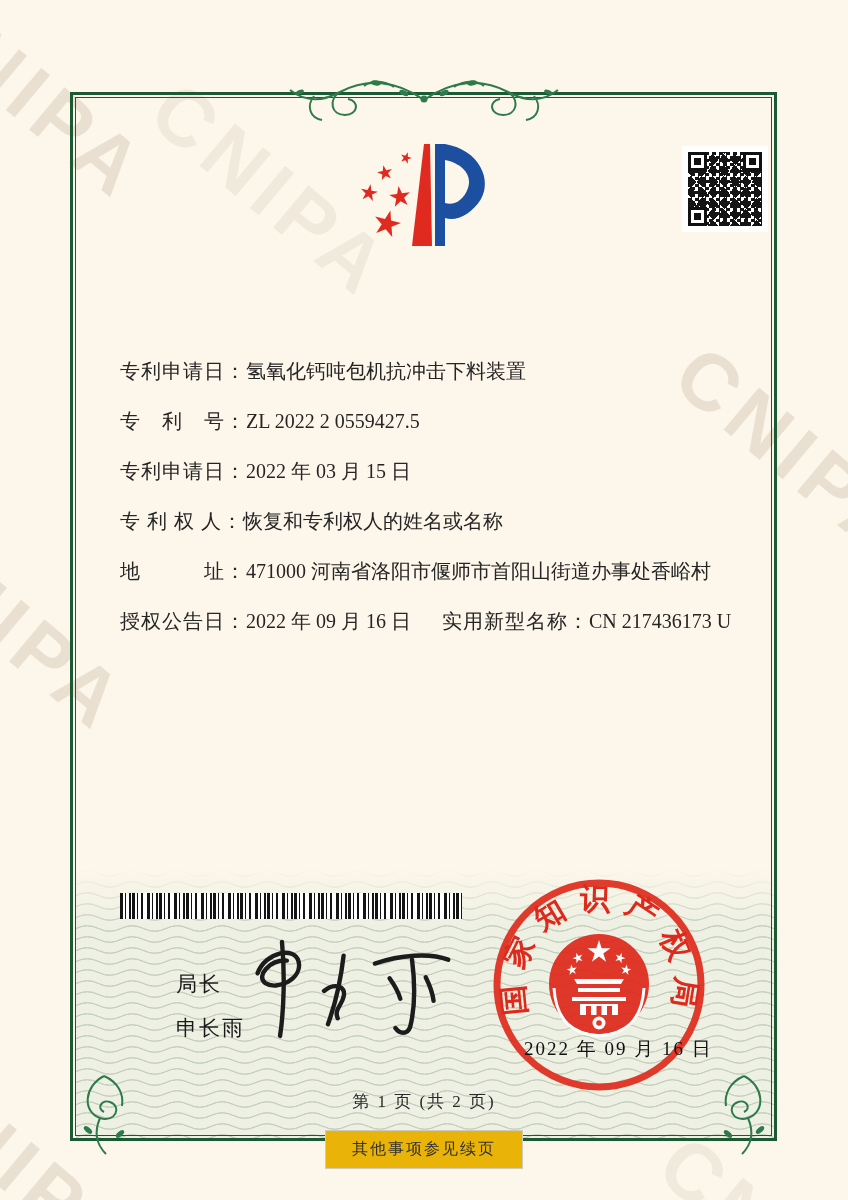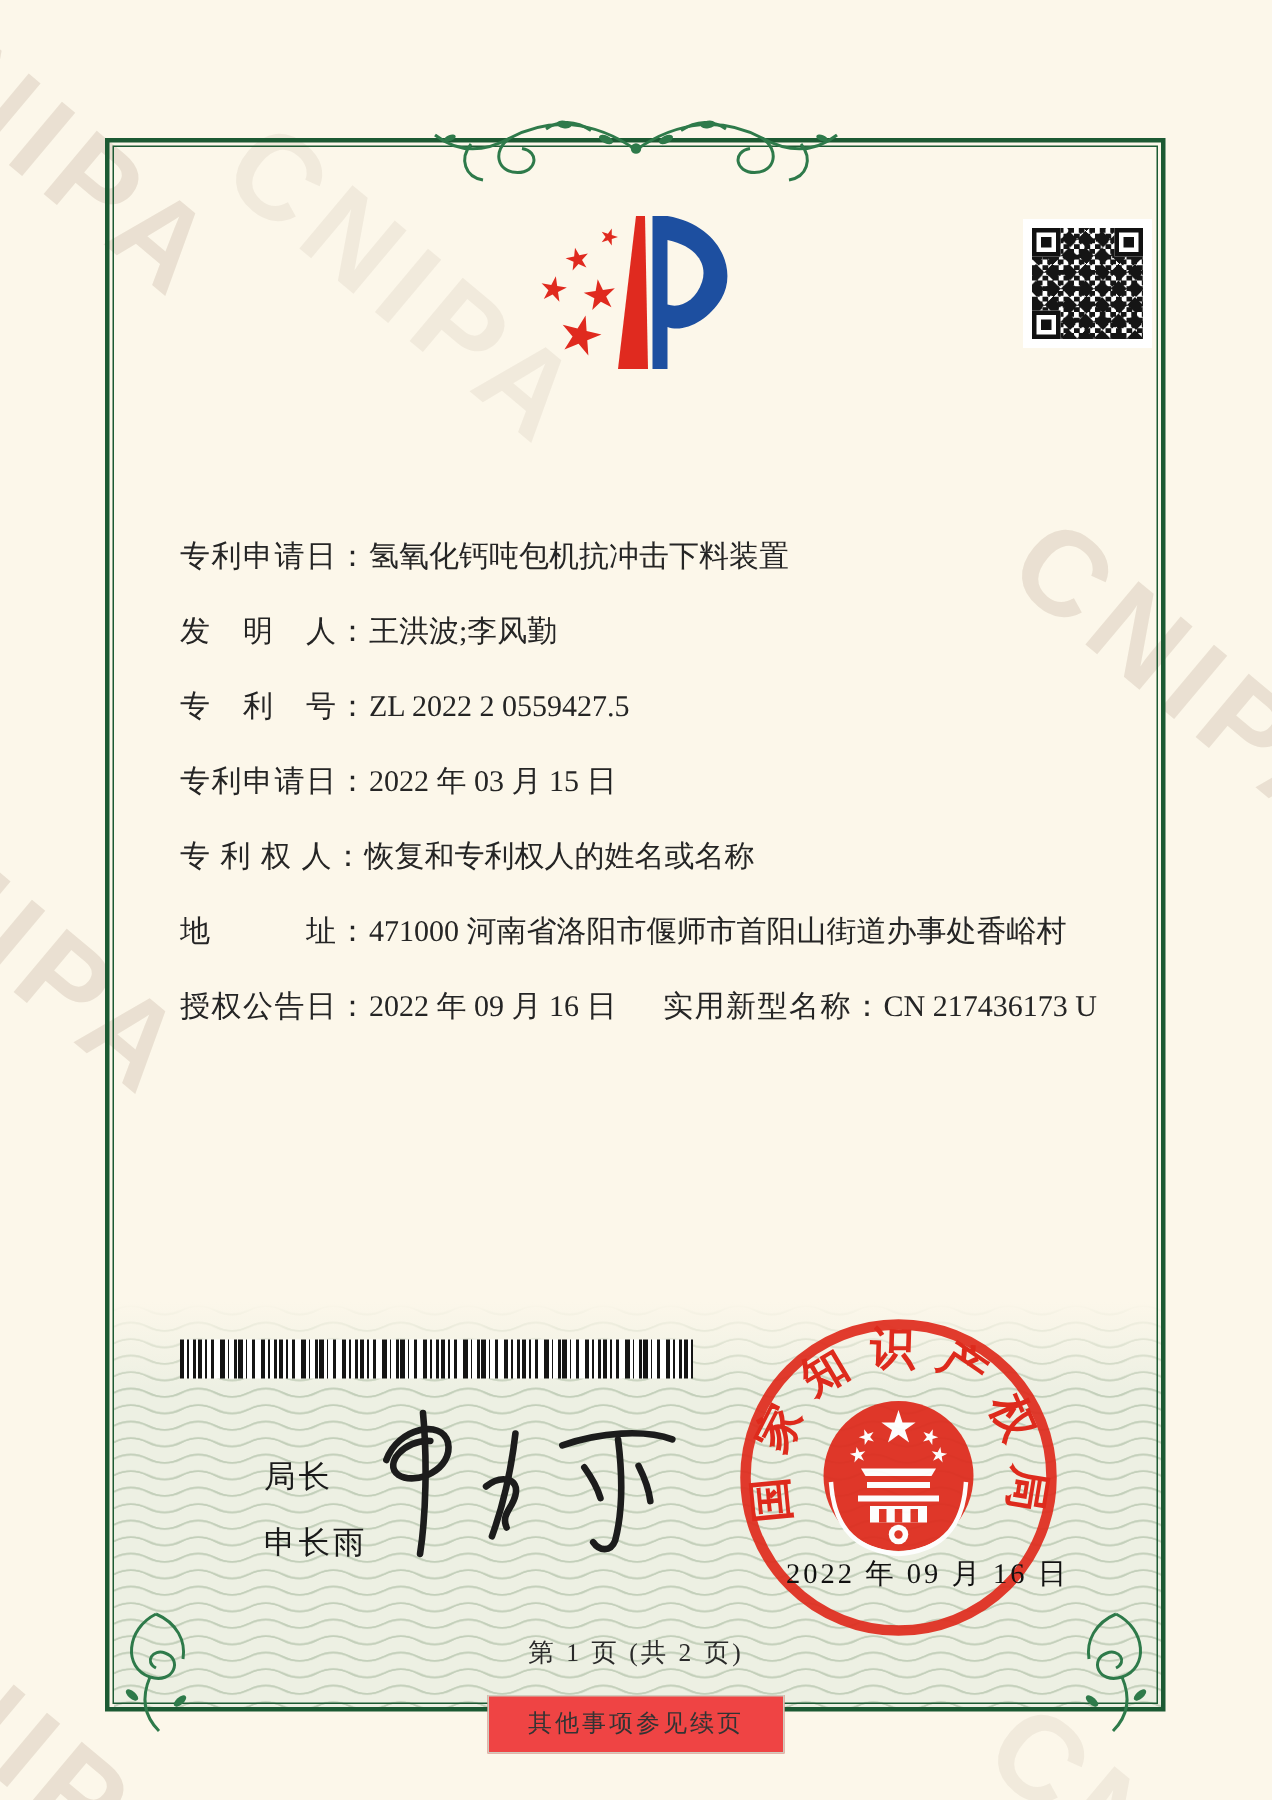--- a/index.html
+++ b/index.html
@@ -59,21 +59,21 @@
   .director{position:absolute;z-index:4;left:128px;top:970px;
       font-family:"Liberation Sans","DejaVu Sans",sans-serif;font-size:21px;color:#1a1a1a;}
   .director div{margin-bottom:16px;letter-spacing:2px;margin-left:48px;}
   .signature{position:absolute;z-index:4;left:238px;top:932px;}
   .seal{position:absolute;z-index:4;left:490px;top:876px;}
   .seal-date{position:absolute;z-index:5;left:524px;top:1036px;width:220px;
       font-size:19px;letter-spacing:2px;color:#111;}
   .page-info{position:absolute;z-index:4;left:70px;top:1090px;width:708px;text-align:center;
       font-size:17px;letter-spacing:2px;color:#2a2a2a;font-family:Liberation Serif, serif;}
   .cont-note{position:absolute;z-index:4;left:50%;top:1130px;transform:translateX(-50%);
-      background:#ef4444;border:1px solid #cfccbe;padding:8px 26px;font-size:16px;
+      background:#eab308;border:1px solid #cfccbe;padding:8px 26px;font-size:16px;
       letter-spacing:2px;color:#333;}
 
   .ornament{position:absolute;z-index:4;pointer-events:none;}
 </style>
 </head>
 <body>
 
 <div class="page">
 
   <div class="wm" style="left:-52px;top:-34px;">CNIPA</div>
@@ -163,23 +163,20 @@
       <div class="finder f-bl">
           <i></i>
         </div>
     </div>
   </div>
 
 
   <div class="fields">
     <div class="field-row">
       <span class="flabel">专利申请日：</span><span class="fvalue">氢氧化钙吨包机抗冲击下料装置</span>
-    </div>
-    <div class="field-row">
-      <span class="flabel">发　明　人：</span><span class="fvalue">王洪波;李风勤</span>
     </div>
     <div class="field-row">
       <span class="flabel">专　利　号：</span><span class="fvalue">ZL 2022 2 0559427.5</span>
     </div>
     <div class="field-row">
       <span class="flabel">专利申请日：</span><span class="fvalue">2022 年 03 月 15 日</span>
     </div>
     <div class="field-row">
       <span class="flabel">专 利 权 人：</span><span class="fvalue">恢复和专利权人的姓名或名称</span>
     </div>

